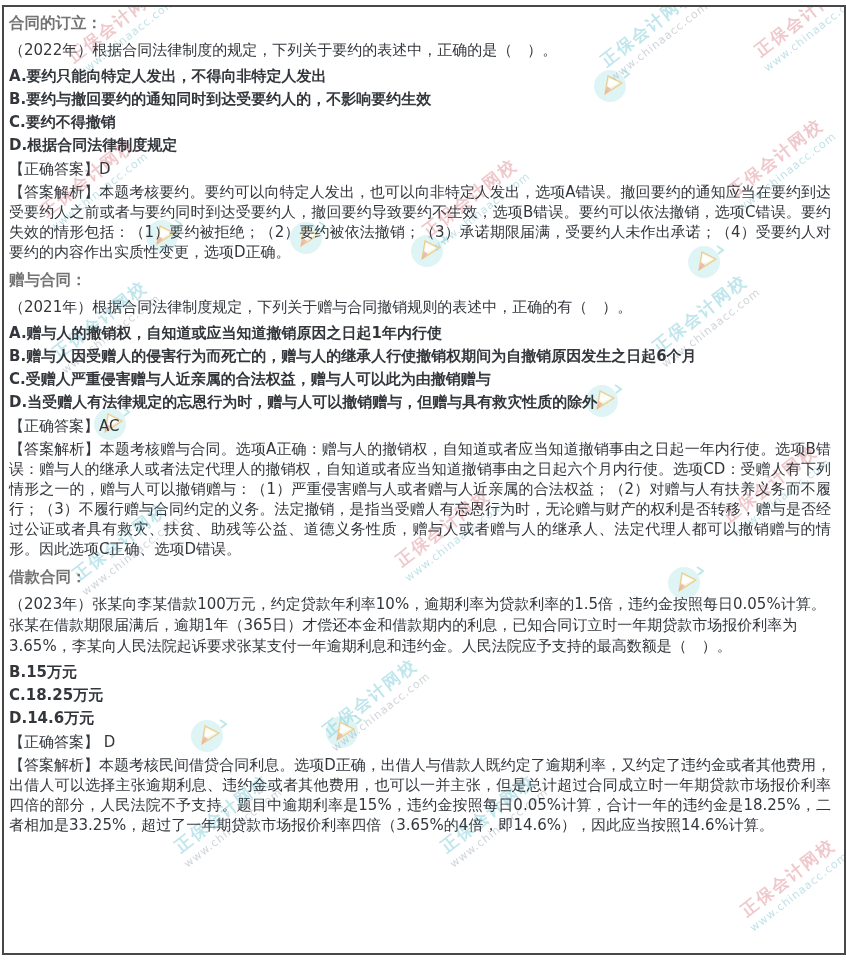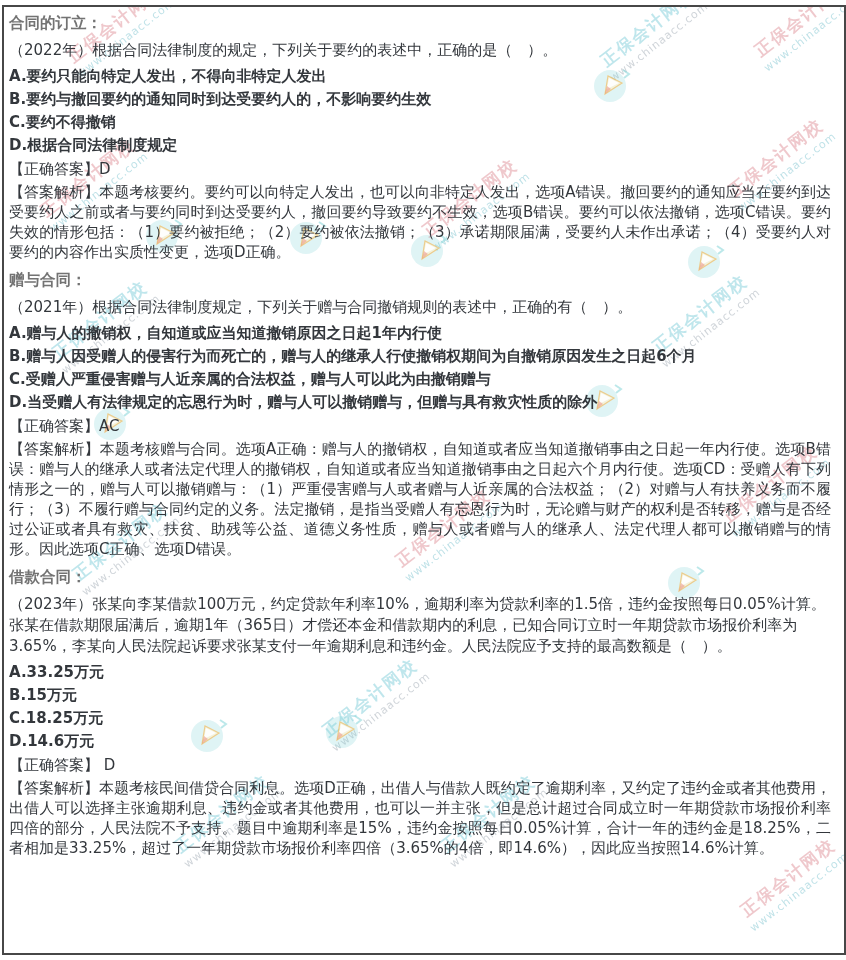--- a/index.html
+++ b/index.html
@@ -189,21 +189,20 @@
       <div class="option">B.赠与人因受赠人的侵害行为而死亡的，赠与人的继承人行使撤销权期间为自撤销原因发生之日起6个月</div>
       <div class="option">C.受赠人严重侵害赠与人近亲属的合法权益，赠与人可以此为由撤销赠与</div>
       <div class="option">D.当受赠人有法律规定的忘恩行为时，赠与人可以撤销赠与，但赠与具有救灾性质的除外</div>
       <div class="answer-line"><span>【正确答案】</span><span>AC</span></div>
       <p class="analysis"><span>【答案解析】</span><span>本题考核赠与合同。选项A正确：赠与人的撤销权，自知道或者应当知道撤销事由之日起一年内行使。选项B错误：赠与人的继承人或者法定代理人的撤销权，自知道或者应当知道撤销事由之日起六个月内行使。选项CD：受赠人有下列情形之一的，赠与人可以撤销赠与：（1）严重侵害赠与人或者赠与人近亲属的合法权益；（2）对赠与人有扶养义务而不履行；（3）不履行赠与合同约定的义务。法定撤销，是指当受赠人有忘恩行为时，无论赠与财产的权利是否转移，赠与是否经过公证或者具有救灾、扶贫、助残等公益、道德义务性质，赠与人或者赠与人的继承人、法定代理人都可以撤销赠与的情形。因此选项C正确、选项D错误。</span></p>
     </div>
 
     <div class="sec">
       <div class="sec-title">借款合同：</div>
       <p class="question">（2023年）张某向李某借款100万元，约定贷款年利率10%，逾期利率为贷款利率的1.5倍，违约金按照每日0.05%计算。张某在借款期限届满后，逾期1年（365日）才偿还本金和借款期内的利息，已知合同订立时一年期贷款市场报价利率为3.65%，李某向人民法院起诉要求张某支付一年逾期利息和违约金。人民法院应予支持的最高数额是（　）。</p>
-      <div class="option">A.33.25万元</div>
       <div class="option">B.15万元</div>
       <div class="option">C.18.25万元</div>
       <div class="option">D.14.6万元</div>
       <div class="answer-line"><span>【正确答案】</span><span> D</span></div>
       <p class="analysis"><span>【答案解析】</span><span>本题考核民间借贷合同利息。选项D正确，出借人与借款人既约定了逾期利率，又约定了违约金或者其他费用，出借人可以选择主张逾期利息、违约金或者其他费用，也可以一并主张，但是总计超过合同成立时一年期贷款市场报价利率四倍的部分，人民法院不予支持。题目中逾期利率是15%，违约金按照每日0.05%计算，合计一年的违约金是18.25%，二者相加是33.25%，超过了一年期贷款市场报价利率四倍（3.65%的4倍，即14.6%），因此应当按照14.6%计算。</span></p>
     </div>
 
   </div>
 </div>
 

